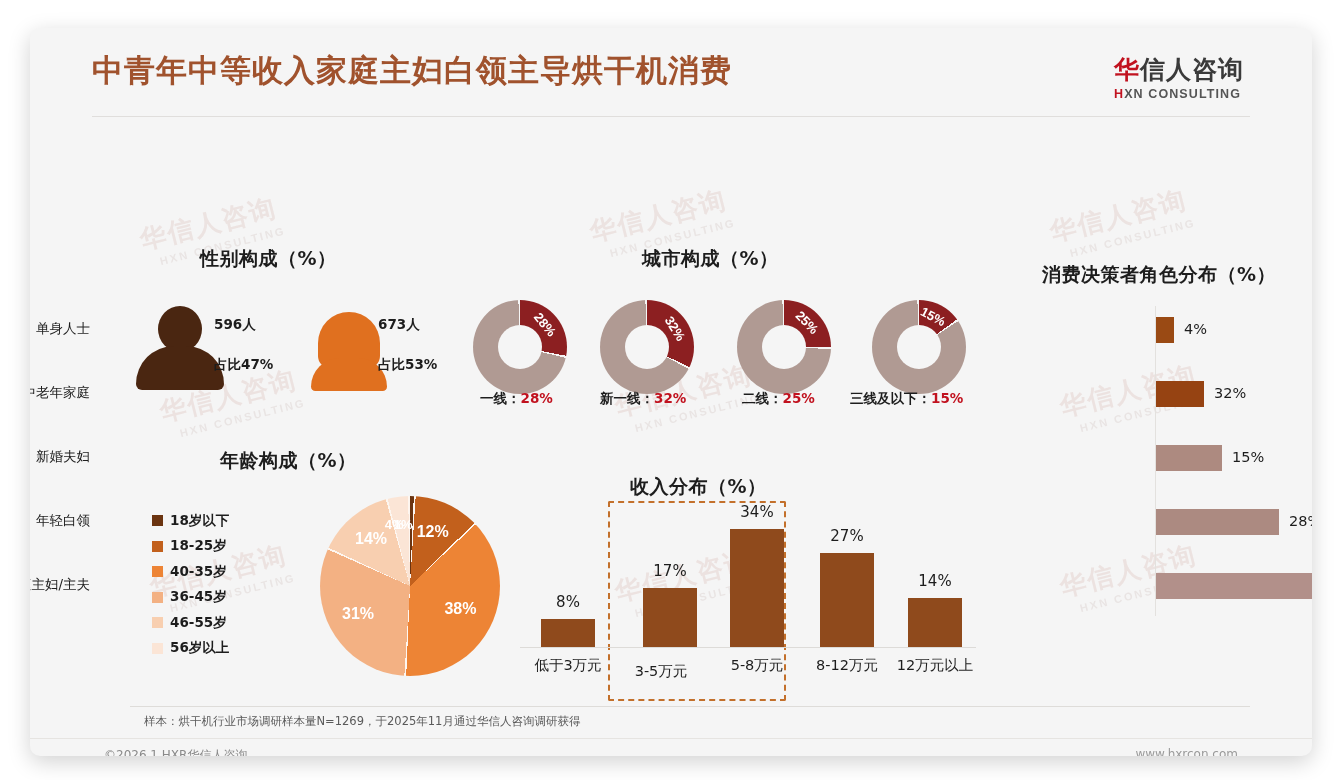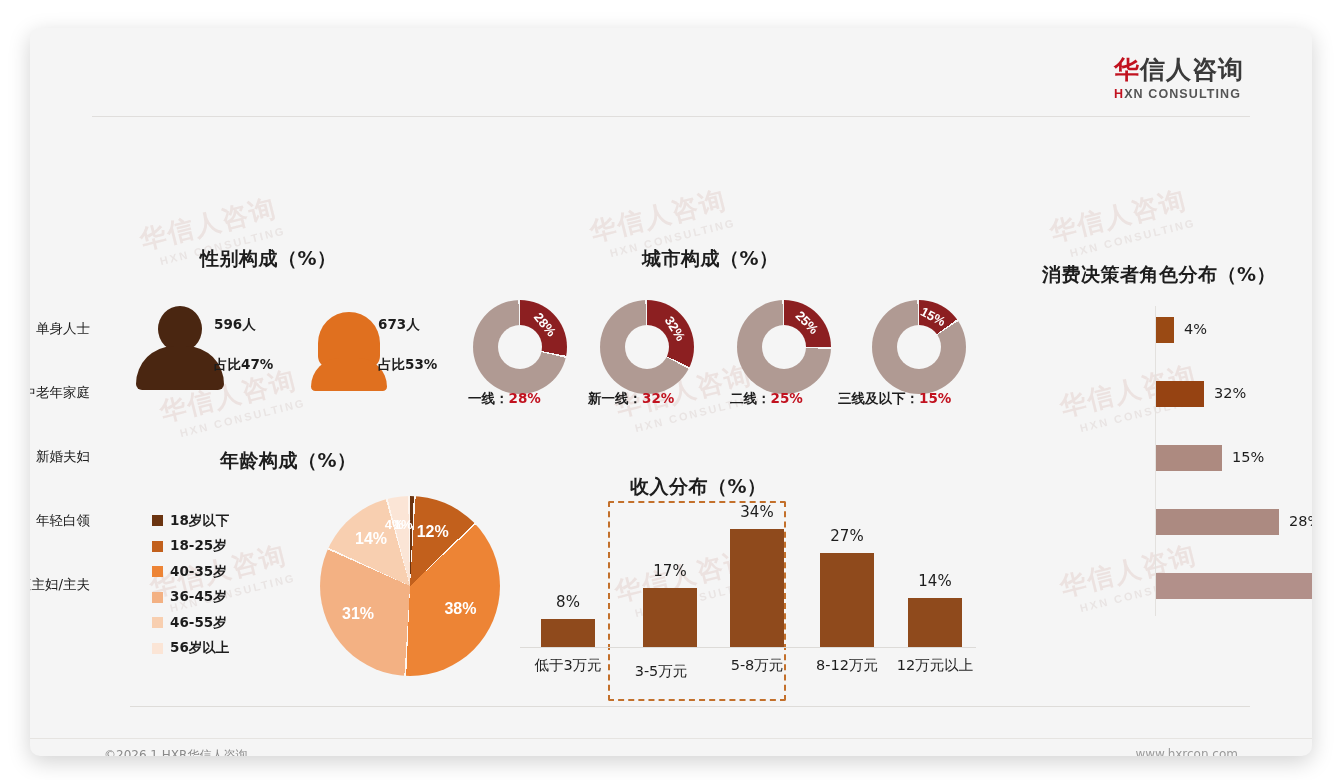--- a/index.html
+++ b/index.html
@@ -67,21 +67,21 @@
         font-family:"DejaVu Sans","Liberation Sans",sans-serif;}
   
   #city-title{left:612px;top:218px;}
   .donut{position:absolute;width:94px;height:94px;border-radius:50%;}
   .donut .hole{position:absolute;left:25px;top:25px;width:44px;height:44px;border-radius:50%;background:#f5f5f5;}
   .donut .pct{
     position:absolute;font-size:13px;font-weight:700;color:#fff;white-space:nowrap;
     transform-origin:center center;
   }
   .donut-label{position:absolute;font-size:13.5px;font-weight:700;color:#1d1d1d;white-space:nowrap;
-       font-family:"DejaVu Sans","Liberation Sans",sans-serif;}
+       font-family:"DejaVu Sans","Liberation Sans",sans-serif;margin-left:12px;}
   .donut-label i{font-style:normal;color:#c1121f;}
   
   #age-title{left:190px;top:420px;}
   .legend{position:absolute;left:122px;top:480px;}
   .legend .row{display:flex;align-items:center;height:25.5px;font-weight:bold;}
   .legend .sw{width:11px;height:11px;margin-right:7px;flex:0 0 auto;}
   .legend .lb{font-size:13.5px;color:#1d1d1d;white-space:nowrap;
        font-family:"DejaVu Sans","Liberation Sans",sans-serif;}
   .pie{position:absolute;left:290px;top:468px;width:180px;height:180px;border-radius:50%;}
   .pie .plab{position:absolute;font-size:16px;font-weight:700;color:#fff;white-space:nowrap;}
@@ -149,20 +149,21 @@
   <div class="wm" style="left:585px;top:530px;">
     <span class="cn">华信人咨询</span>
     <span class="en">HXN CONSULTING</span>
   </div>
   <div class="wm" style="left:1030px;top:525px;">
     <span class="cn">华信人咨询</span>
     <span class="en">HXN CONSULTING</span>
   </div>
 
   <div class="header">
+    <div class="headline">中青年中等收入家庭主妇白领主导烘干机消费</div>
     <div class="logo">
       <div class="l1"><span class="hua">华</span><span>信人咨询</span></div>
       <div class="l2"><span class="hmark">H</span><span>XN CONSULTING</span></div>
     </div>
     <div class="hrule"></div>
   </div>
 
 
   <div class="panel-title" id="gender-title">性别构成（%）</div>
 
@@ -290,17 +291,18 @@
     <div class="rlabel" style="top:484px;">年轻白领</div>
     <div class="rbar" id="rbar-3" style="top: 481px; background: rgb(172, 138, 129); width: 123px;"></div>
     <div class="rval" id="rval-3" style="top: 485px; left: 1259px;">28%</div>
 
     <div class="rlabel" style="top:548px;">家庭主妇/主夫</div>
     <div class="rbar" id="rbar-4" style="top: 545px; background: rgb(178, 144, 138); width: 185px;"></div>
 
   </div>
 
   <div class="noteline"></div>
+  <div class="note">样本：烘干机行业市场调研样本量N=1269，于2025年11月通过华信人咨询调研获得</div>
   <div class="footrule"></div>
   <div class="copy">©2026.1 HXR华信人咨询</div>
   <div class="site">www.hxrcon.com</div>
 
 </div>
 
 </body></html>

